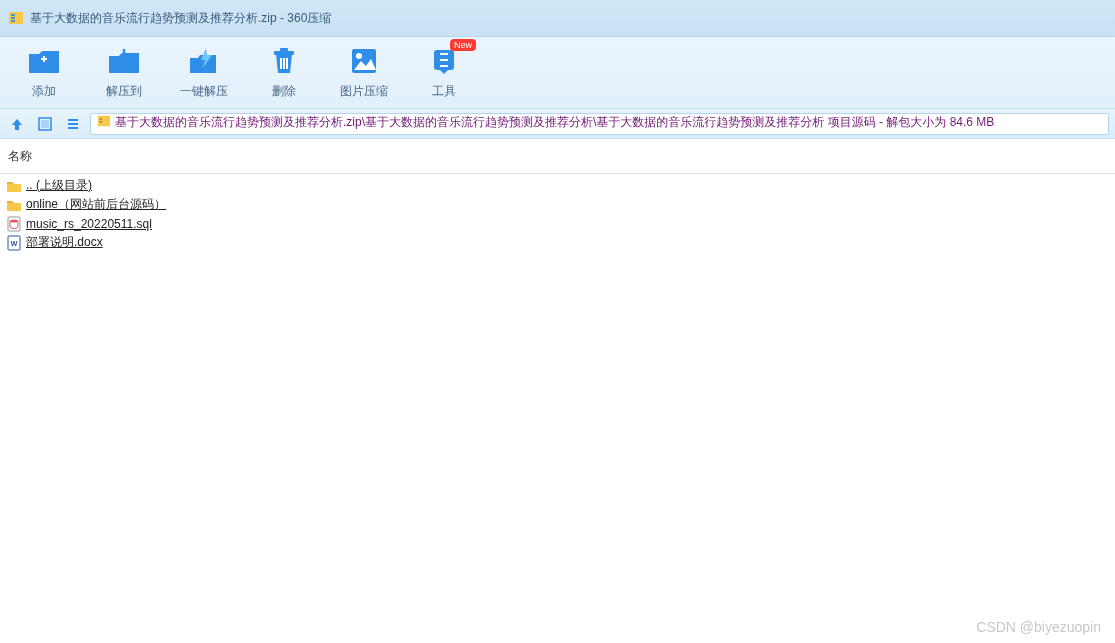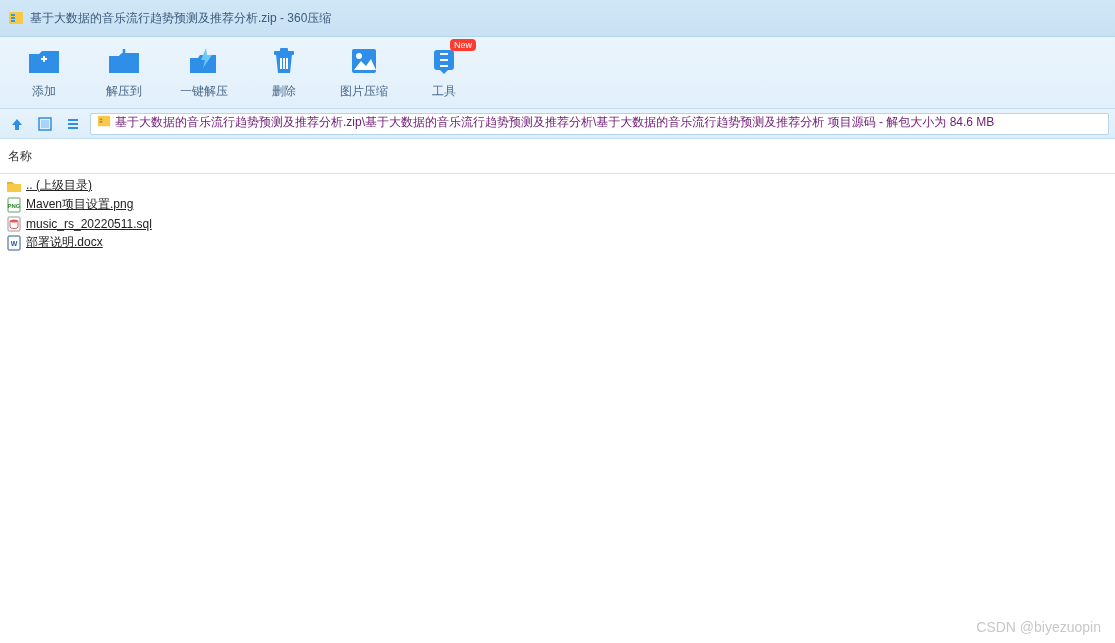--- a/index.html
+++ b/index.html
@@ -256,25 +256,25 @@
         <svg viewBox="0 0 16 16">
           <path d="M1 4 L6 4 L8 6 L15 6 L15 14 L1 14 Z" fill="#f7c948"></path>
           <path d="M1 4 L6 4 L8 6 L1 6 Z" fill="#e6b23c"></path>
         </svg>
       </span>
       <span>.. (上级目录)</span>
     </div>
     <div class="file-row">
       <span class="file-icon">
         <svg viewBox="0 0 16 16">
-          <rect x="2" y="1" width="12" height="14" rx="1" fill="#fff" stroke="#5aa35a"></rect>
-          <text x="8" y="11" text-anchor="middle" font-size="6" fill="#2e8a2e" font-weight="bold">PNG</text>
-        </svg>
-      </span>
-      <span>Maven项目设置.png</span>
+          <path d="M1 4 L6 4 L8 6 L15 6 L15 14 L1 14 Z" fill="#f7c948"></path>
+          <path d="M1 4 L6 4 L8 6 L1 6 Z" fill="#e6b23c"></path>
+        </svg>
+      </span>
+      <span>online（网站前后台源码）</span>
     </div>
     <div class="file-row">
       <span class="file-icon">
         <svg viewBox="0 0 16 16">
           <rect x="2" y="1" width="12" height="14" rx="1" fill="#fff" stroke="#999"></rect>
           <ellipse cx="8" cy="5" rx="4" ry="1.5" fill="#e05a5a"></ellipse>
           <path d="M4 5 L4 11 A4 1.5 0 0 0 12 11 L12 5" fill="none" stroke="#e05a5a"></path>
         </svg>
       </span>
       <span>music_rs_20220511.sql</span>

